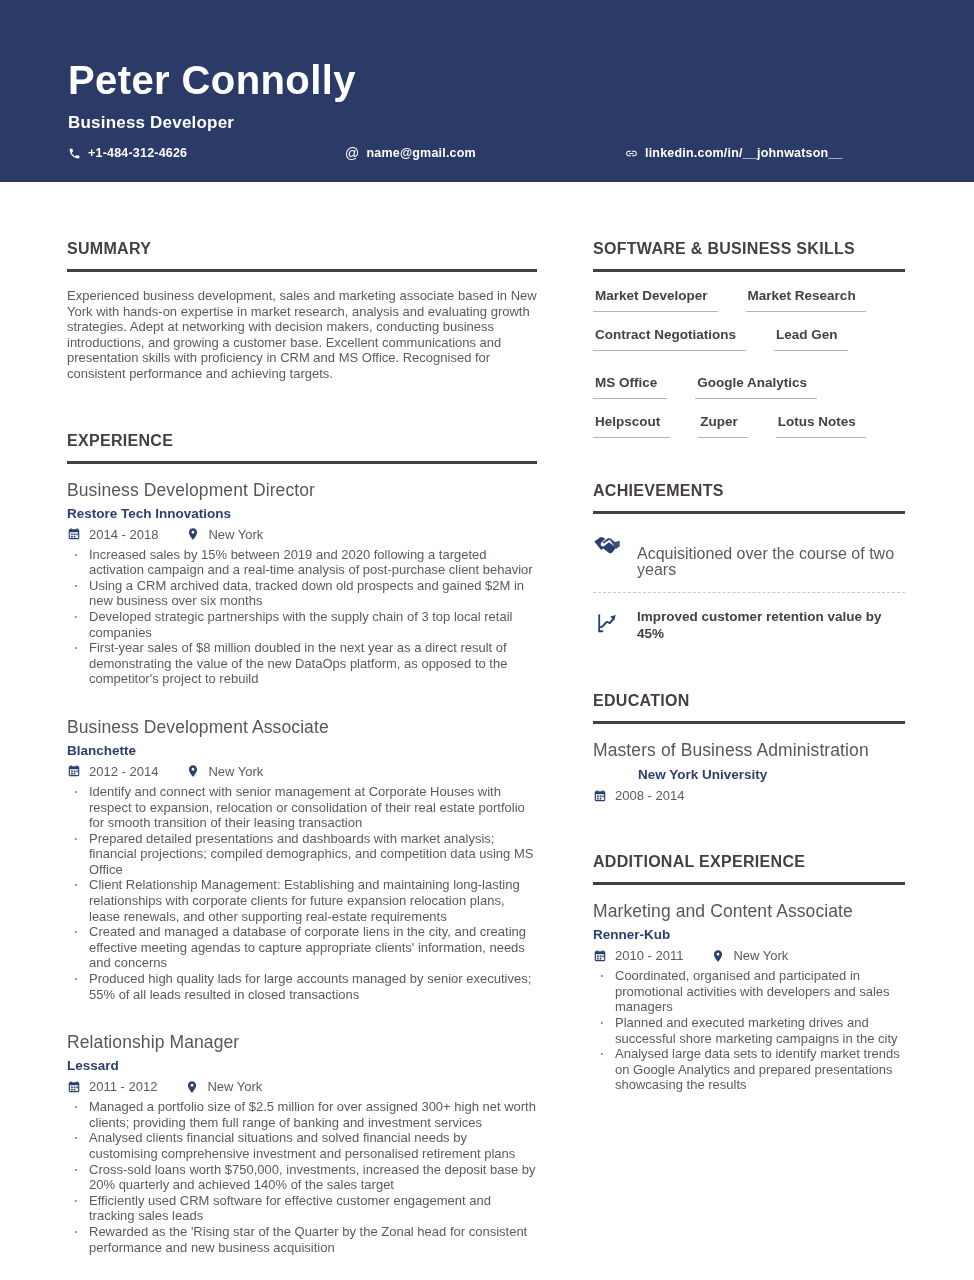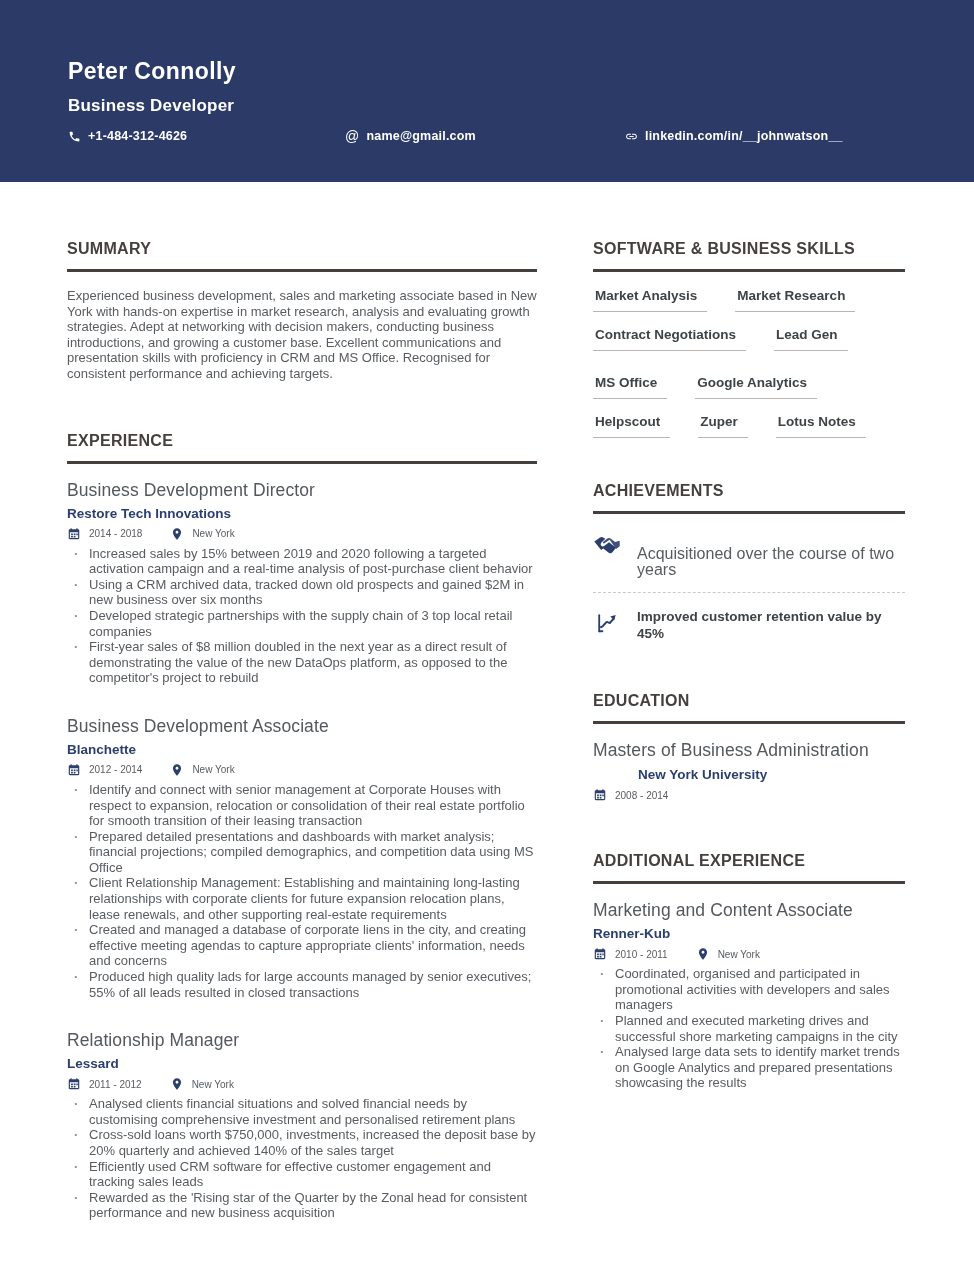--- a/index.html
+++ b/index.html
@@ -22,21 +22,21 @@
     color:var(--body-text);
   }
   
   .hdr{
     background:var(--header-bg);
     height:182px;
     padding:60px 69px 0 68px;
     color:#fff;
   }
   .hdr h1{
-    font-size:23px;font-weight:bold;letter-spacing:.4px;line-height:1;
+    font-size:40px;font-weight:bold;letter-spacing:.4px;line-height:1;
   }
   .hdr .role{
     margin-top:13px;font-size:17px;font-weight:bold;letter-spacing:.2px;
   }
   .contacts{
     margin-top:13px;
     display:grid;grid-template-columns:277px 280px 1fr;align-items:center;
   }
   .contact{
     display:flex;align-items:center;gap:7px;
@@ -60,21 +60,21 @@
     border-bottom:3px solid var(--heading);
     padding-bottom:7px;margin-bottom:16px;
   }
   
   .summary-text{font-size:13px;line-height:15.6px;color:var(--body-text);}
   
   .job{margin-bottom:30px;}
   .job:last-child{margin-bottom:0;}
   .job-title{font-size:17.5px;font-weight:normal;color:var(--title-text);letter-spacing:.1px;}
   .job-company{font-size:13.5px;font-weight:bold;color:var(--accent-navy);margin-top:5px;}
-  .meta-row{display:flex;align-items:center;gap:8px;margin-top:6px;font-size:10px;color:var(--body-text);}
+  .meta-row{display:flex;align-items:center;gap:8px;margin-top:6px;font-size:13px;color:var(--body-text);}
   .meta-row .loc-gap{width:12px;}
   .meta-row .ic{width:14px;height:14px;color:var(--accent-navy);flex:0 0 auto;}
   .bullets{list-style:none;margin-top:5px;}
   .bullets li{
     position:relative;padding-left:22px;
     font-size:13px;line-height:15.6px;color:var(--body-text);
   }
   .bullets li::before{
     content:"\00B7";position:absolute;left:7px;top:0;
     font-weight:bold;color:#8a8d90;
@@ -218,37 +218,38 @@
               <use href="#i-calendar"></use>
             </svg>
           <span>2011 - 2012</span>
           <span class="loc-gap"></span>
           <svg class="ic">
               <use href="#i-pin"></use>
             </svg>
           <span>New York</span>
         </div>
         <ul class="bullets">
+          <li>Managed a portfolio size of $2.5 million for over assigned 300+ high net worth clients; providing them full range of banking and investment services</li>
           <li>Analysed clients financial situations and solved financial needs by customising comprehensive investment and personalised retirement plans</li>
           <li>Cross-sold loans worth $750,000, investments, increased the deposit base by 20% quarterly and achieved 140% of the sales target</li>
           <li>Efficiently used CRM software for effective customer engagement and tracking sales leads</li>
           <li>Rewarded as the 'Rising star of the Quarter by the Zonal head for consistent performance and new business acquisition</li>
         </ul>
       </div>
     </section>
   </div>
 
   <div class="col-right">
 
     <section class="sec" style="margin-bottom:40px;">
       <h2 class="sec-head">SOFTWARE &amp; BUSINESS SKILLS</h2>
 
       <div class="skill-block">
         <div class="skill-row">
-          <span class="skill">Market Analysis</span>
+          <span class="skill">Market Developer</span>
           <span class="skill">Market Research</span>
         </div>
         <div class="skill-row">
           <span class="skill">Contract Negotiations</span>
           <span class="skill">Lead Gen</span>
         </div>
       </div>
 
       <div class="skill-block" style="margin-bottom:0;">
         <div class="skill-row">

